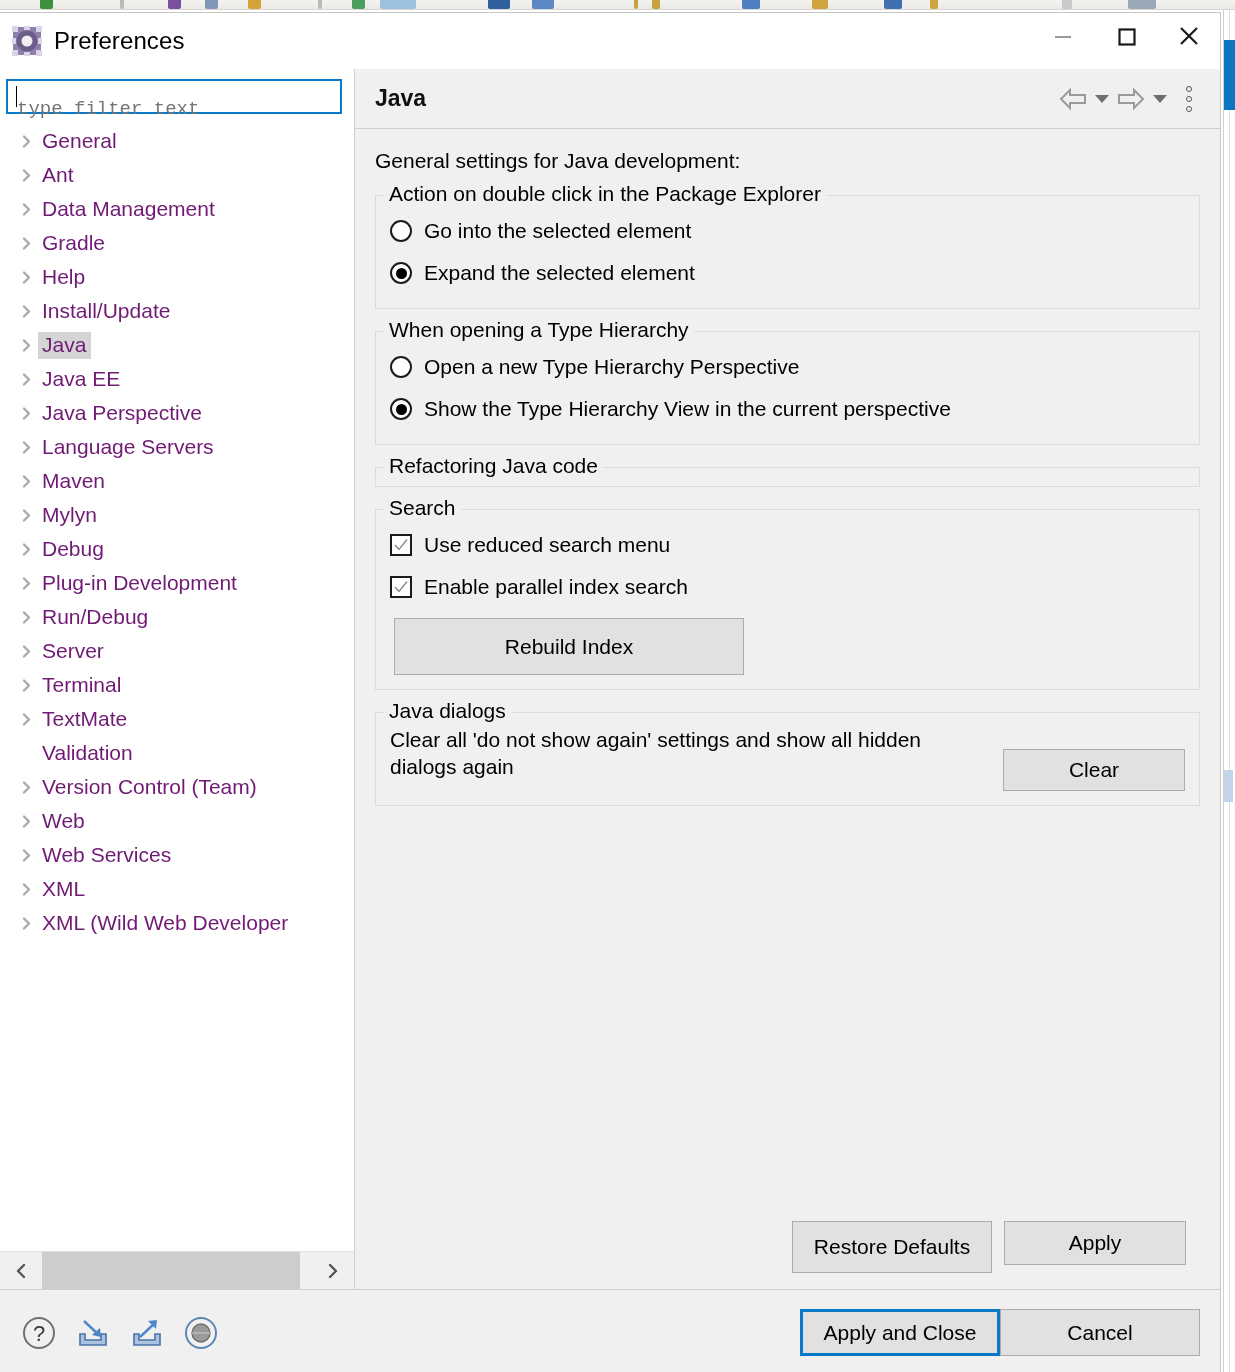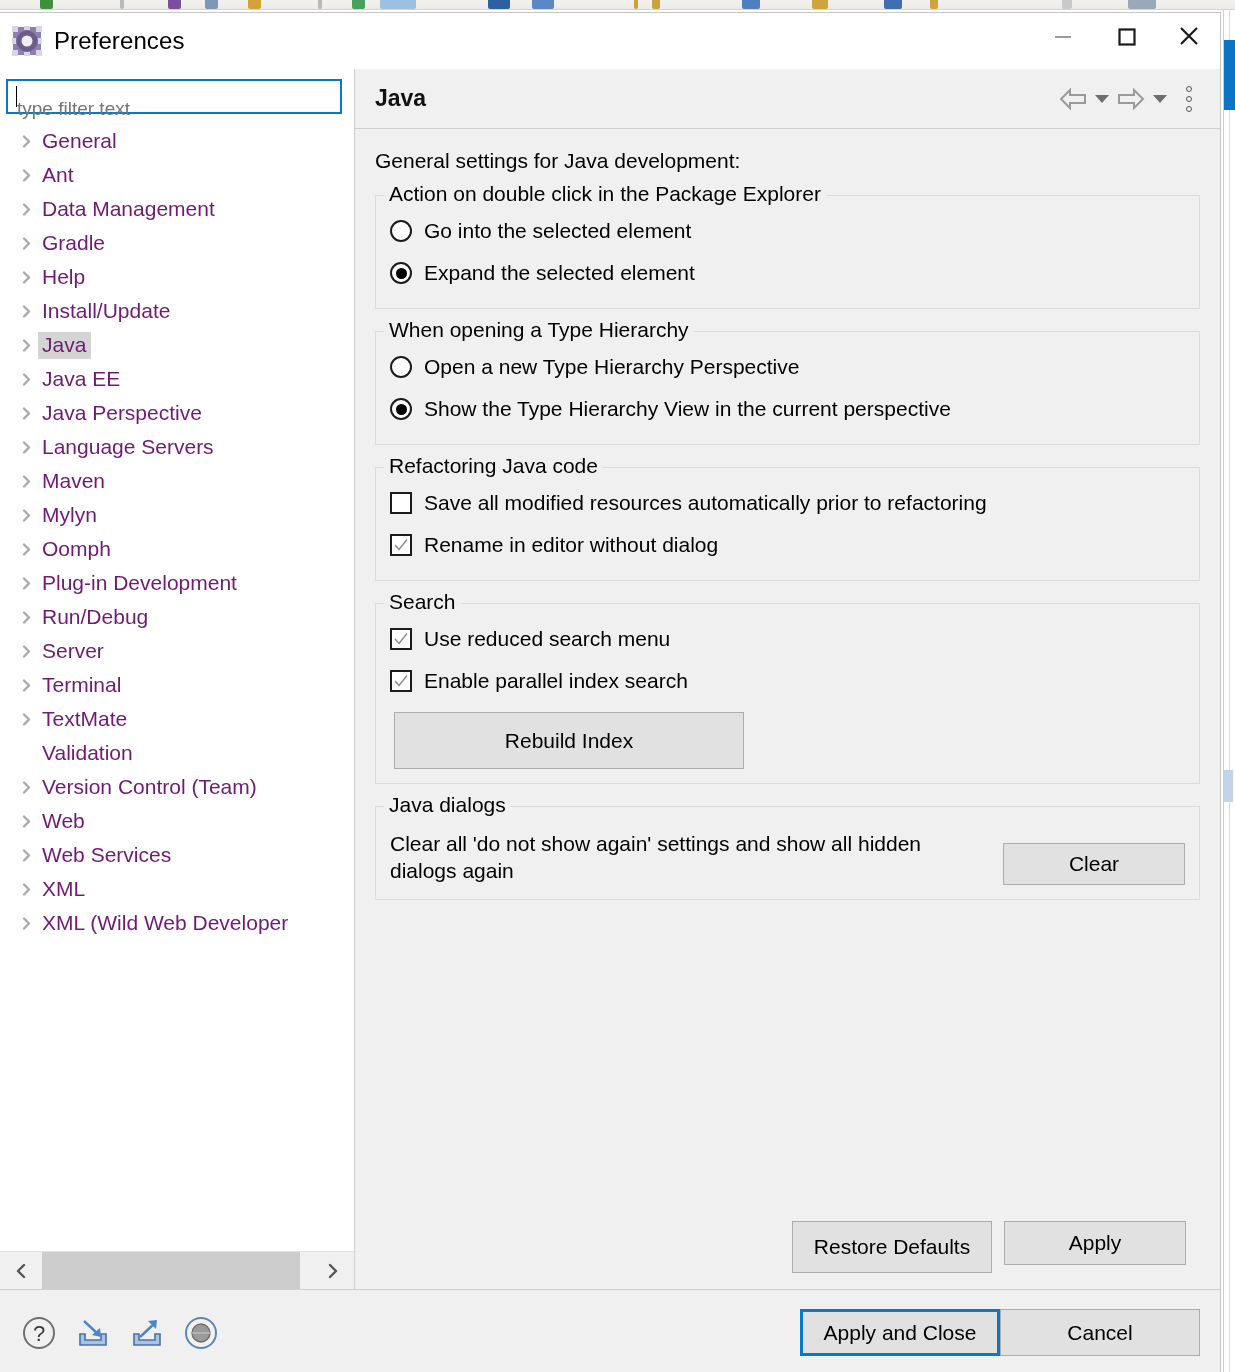--- a/index.html
+++ b/index.html
@@ -88,21 +88,21 @@
     height: 35px; border: 2px solid #0a78c8; background: #fff;
     display: flex; align-items: center; padding: 0 6px;
     position: relative;
   }
   .caret {
     width: 1px; height: 21px; background: #000;
     margin-left: 2px;
   }
   .filter-box input {
     border: none; outline: none; width: 100%;
-    font-family: Liberation Sans, sans-serif; font-size: 19px;
+    font-family: Liberation Mono, monospace; font-size: 19px;
     background: transparent; color: #a21caf; padding: 0; margin-top: 24px;
   }
   .tree {
     flex: 1 1 auto; overflow: hidden;
     padding-top: 4px;
   }
   .tree-item {
     height: 34px; display: flex; align-items: center;
     padding-left: 14px; cursor: default;
     font-size: 21px; color: #701a75;
@@ -210,21 +210,21 @@
   .cbox.checked svg { display: block; }
 
   .btn {
     background: #e1e1e1; border: 1px solid #adadad;
     font-family: "Liberation Sans", sans-serif;
     font-size: 21px; color: #000;
     cursor: default; padding: 0 14px;
   }
   .btn-rebuild { width: 350px; height: 57px; margin: 10px 0 0 4px; }
 
-  .dialogs-row { display: flex; align-items: flex-end; gap: 20px; }
+  .dialogs-row { display: flex; align-items: flex-start; gap: 20px; }
   .dialogs-text { font-size: 21px; line-height: 1.28; color: #000; flex: 1 1 auto; max-width: 620px; }
   .btn-clear { width: 182px; height: 42px; flex: 0 0 182px; margin-top: 22px; }
 
   
   .page-foot {
     flex: 0 0 auto; display: flex; justify-content: flex-end; gap: 12px;
     padding: 0 14px 16px 0;
   }
   .btn-restore { width: 200px; height: 52px; }
   .btn-apply { width: 182px; height: 44px; }
@@ -424,21 +424,21 @@
               </svg>
             </span>
             <span class="tree-label">Mylyn</span>
           </div>
           <div class="tree-item">
             <span class="tree-arrow">
               <svg width="15" height="15" viewBox="0 0 15 15">
                 <path d="M5 2.5 L10 7.5 L5 12.5" stroke="#aaaaaa" stroke-width="2.4" fill="none" stroke-linecap="round" stroke-linejoin="round"></path>
               </svg>
             </span>
-            <span class="tree-label">Oomph</span>
+            <span class="tree-label">Debug</span>
           </div>
           <div class="tree-item">
             <span class="tree-arrow">
               <svg width="15" height="15" viewBox="0 0 15 15">
                 <path d="M5 2.5 L10 7.5 L5 12.5" stroke="#aaaaaa" stroke-width="2.4" fill="none" stroke-linecap="round" stroke-linejoin="round"></path>
               </svg>
             </span>
             <span class="tree-label">Plug-in Development</span>
           </div>
           <div class="tree-item">
@@ -597,36 +597,20 @@
               <span class="radio checked">
                   <i></i>
                 </span>
               <span>Show the Type Hierarchy View in the current perspective</span>
             </div>
           </div>
         </div>
 
         <div class="group">
           <div class="group-legend">Refactoring Java code</div>
-          <div class="group-inner">
-            <div class="opt-row">
-              <span class="cbox">
-                
-              </span>
-              <span>Save all modified resources automatically prior to refactoring</span>
-            </div>
-            <div class="opt-row">
-              <span class="cbox checked">
-                <svg width="16" height="16" viewBox="0 0 16 16">
-                    <path d="M2 8 L6 12.5 L14 2.5" stroke="#8a8a8a" stroke-width="1.4" fill="none"></path>
-                  </svg>
-              </span>
-              <span>Rename in editor without dialog</span>
-            </div>
-          </div>
         </div>
 
         <div class="group">
           <div class="group-legend">Search</div>
           <div class="group-inner">
             <div class="opt-row">
               <span class="cbox checked">
                 <svg width="16" height="16" viewBox="0 0 16 16">
                     <path d="M2 8 L6 12.5 L14 2.5" stroke="#8a8a8a" stroke-width="1.4" fill="none"></path>
                   </svg>

